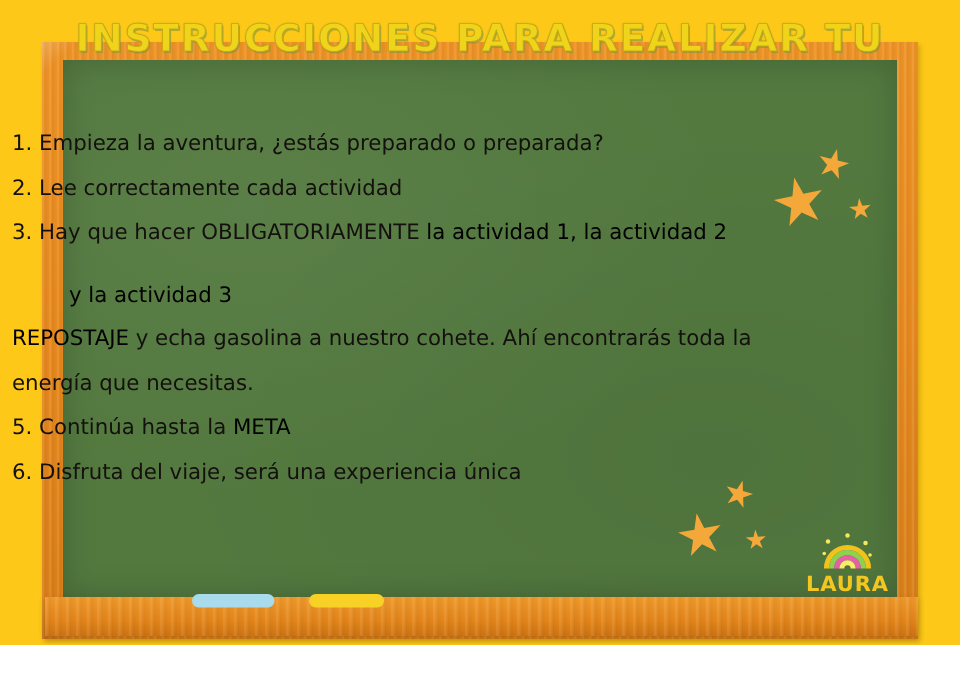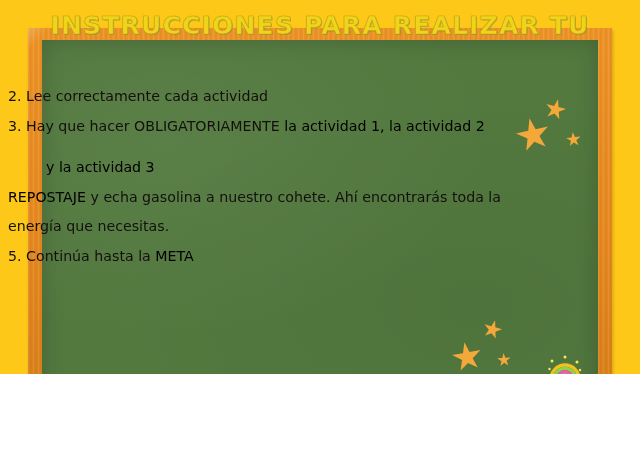--- a/index.html
+++ b/index.html
@@ -9,21 +9,21 @@
   body {
     width: 640px;
     height: 456px;
     overflow: hidden;
     font-family: "Liberation Sans", sans-serif;
   }
 
   #poster {
     position: relative;
     width: 640px;
-    height: 374px;
+    height: 430px;
     background: #fdc818;
     overflow: hidden;
   }
 
   
   #frame {
     position: absolute;
     left: 28px;
     top: 28px;
     width: 584px;
@@ -179,36 +179,42 @@
 
   <div class="star" id="star-tr-1"></div>
   <div class="star" id="star-tr-2"></div>
   <div class="star" id="star-tr-3"></div>
   <div class="star" id="star-bl-1"></div>
   <div class="star" id="star-bl-2"></div>
   <div class="star" id="star-bl-3"></div>
 
   <div id="lines">
     <div class="line">
+      <span>1. Empieza la aventura, ¿estás preparado o preparada?</span>
+    </div>
+    <div class="line">
       <span>2. Lee correctamente cada actividad</span>
     </div>
     <div class="line">
       <span>3. Hay que hacer OBLIGATORIAMENTE </span><span class="hl">la actividad 1, la actividad 2</span>
     </div>
     <div class="line indent">
       <span class="hl">y la actividad 3</span>
     </div>
     <div class="line">
       <span class="hl">REPOSTAJE</span><span> y echa gasolina a nuestro cohete. Ahí encontrarás toda la</span>
     </div>
     <div class="line">
       <span>energía que necesitas.</span>
     </div>
     <div class="line">
       <span>5. Continúa hasta la </span><span class="hl">META</span>
+    </div>
+    <div class="line">
+      <span>6. Disfruta del viaje, será una experiencia única</span>
     </div>
   </div>
 
   <div id="logo">
     <svg id="logo-rainbow" width="34" height="26" viewBox="0 0 34 26">
       <path d="M3 24 A14 14 0 0 1 31 24" fill="none" stroke="#f2c21c" stroke-width="3.4"></path>
       <path d="M6.4 24 A10.6 10.6 0 0 1 27.6 24" fill="none" stroke="#8fd14f" stroke-width="3.4"></path>
       <path d="M9.8 24 A7.2 7.2 0 0 1 24.2 24" fill="none" stroke="#e85fa8" stroke-width="3.4"></path>
       <path d="M13.2 24 A3.8 3.8 0 0 1 20.8 24" fill="none" stroke="#f9ee6b" stroke-width="3.4"></path>
       <circle cx="4" cy="6" r="1.5" fill="#f7e85a"></circle>

